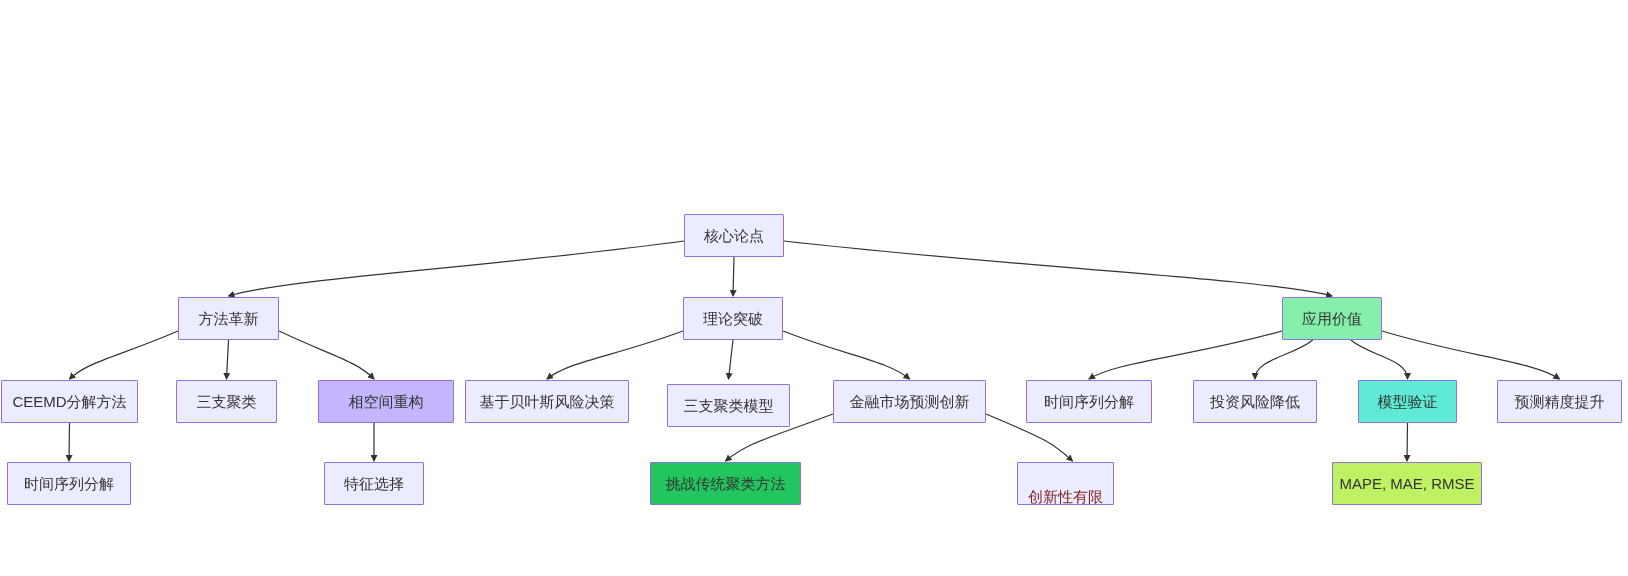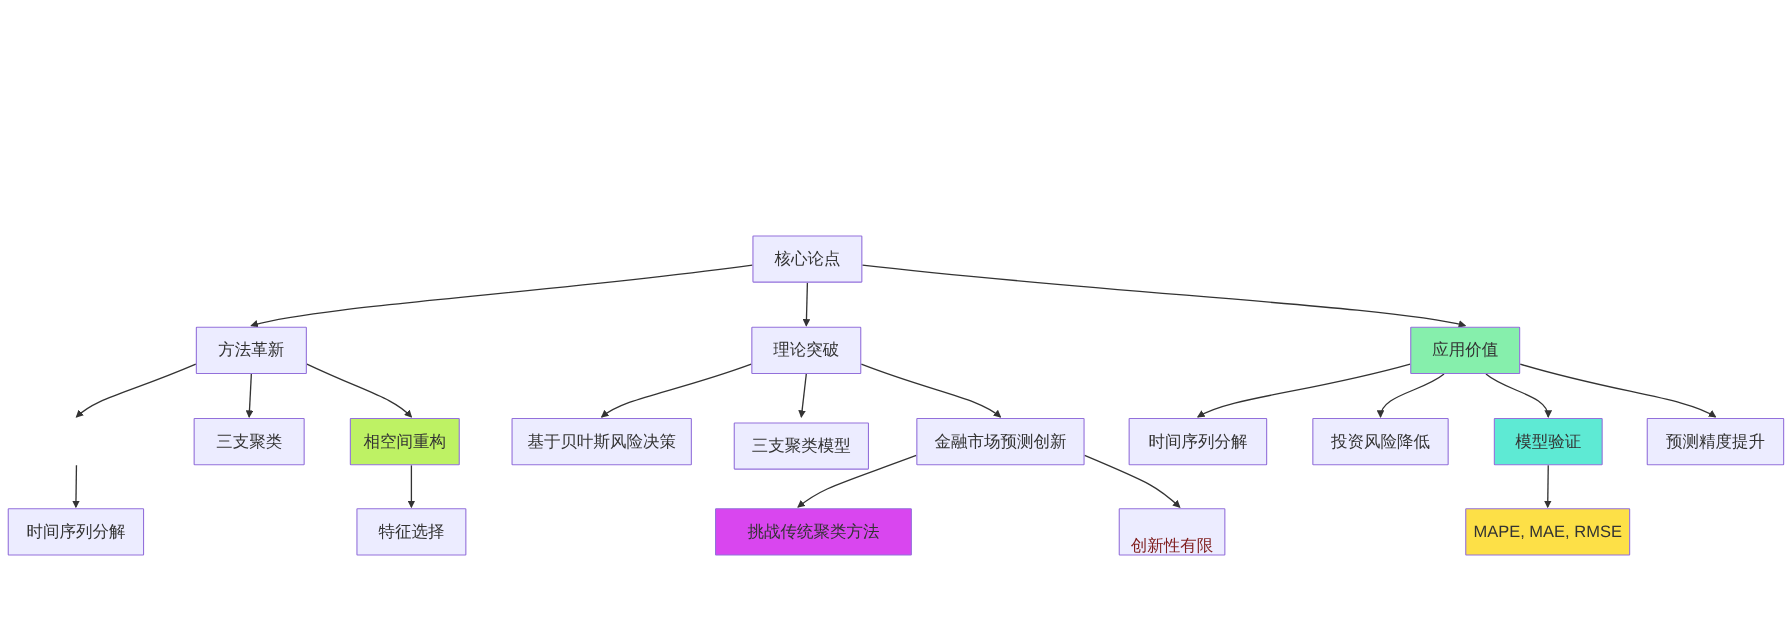--- a/index.html
+++ b/index.html
@@ -88,24 +88,27 @@
       </div>
       <div class="flow-node" style="left: 178px; top: 297px; width: 101px; background: rgb(236, 236, 255); border-color: rgb(147, 112, 219); color: rgb(51, 51, 51);">
         <span>方法革新</span>
       </div>
       <div class="flow-node" style="left: 683px; top: 297px; width: 100px; background: rgb(236, 236, 255); border-color: rgb(147, 112, 219); color: rgb(51, 51, 51);">
         <span>理论突破</span>
       </div>
       <div class="flow-node" style="left: 1282px; top: 297px; width: 100px; background: #86efac; border-color: rgb(147, 112, 219); color: rgb(51, 51, 51);">
         <span>应用价值</span>
       </div>
+      <div class="flow-node" style="left: 1px; top: 380px; width: 137px; background: rgb(236, 236, 255); border-color: rgb(147, 112, 219); color: rgb(51, 51, 51);">
+        <span>CEEMD分解方法</span>
+      </div>
       <div class="flow-node" style="left: 176px; top: 380px; width: 101px; background: rgb(236, 236, 255); border-color: rgb(147, 112, 219); color: rgb(51, 51, 51);">
         <span>三支聚类</span>
       </div>
-      <div class="flow-node" style="left: 318px; top: 380px; width: 100px; background: #bef264; border-color: rgb(147, 112, 219); color: rgb(51, 51, 51); text-align: right;">
+      <div class="flow-node" style="left: 318px; top: 380px; width: 136px; background: #c4b5fd; border-color: rgb(147, 112, 219); color: rgb(51, 51, 51); text-align: right;">
         <span>相空间重构</span>
       </div>
       <div class="flow-node" style="left: 465px; top: 380px; width: 164px; background: rgb(236, 236, 255); border-color: rgb(147, 112, 219); color: rgb(51, 51, 51);">
         <span>基于贝叶斯风险决策</span>
       </div>
       <div class="flow-node" style="left: 667px; top: 384px; width: 123px; background: rgb(236, 236, 255); border-color: rgb(147, 112, 219); color: rgb(51, 51, 51);">
         <span>三支聚类模型</span>
       </div>
       <div class="flow-node" style="left: 833px; top: 380px; width: 153px; background: rgb(236, 236, 255); border-color: rgb(147, 112, 219); color: rgb(51, 51, 51);">
         <span>金融市场预测创新</span>
@@ -121,23 +124,23 @@
       </div>
       <div class="flow-node" style="left: 1497px; top: 380px; width: 125px; background: rgb(236, 236, 255); border-color: rgb(147, 112, 219); color: rgb(51, 51, 51);">
         <span>预测精度提升</span>
       </div>
       <div class="flow-node" style="left: 7px; top: 462px; width: 124px; background: rgb(236, 236, 255); border-color: rgb(147, 112, 219); color: rgb(51, 51, 51);">
         <span>时间序列分解</span>
       </div>
       <div class="flow-node" style="left: 324px; top: 462px; width: 100px; background: rgb(236, 236, 255); border-color: rgb(147, 112, 219); color: rgb(51, 51, 51);">
         <span>特征选择</span>
       </div>
-      <div class="flow-node" style="left: 650px; top: 462px; width: 179px; background: #d946ef; border-color: rgb(147, 112, 219); color: rgb(51, 51, 51);">
+      <div class="flow-node" style="left: 650px; top: 462px; width: 151px; background: #22c55e; border-color: rgb(147, 112, 219); color: rgb(51, 51, 51);">
         <span>挑战传统聚类方法</span>
       </div>
       <div class="flow-node" style="left: 1017px; top: 462px; width: 97px; background: rgb(236, 236, 255); border-color: rgb(147, 112, 219); color: #7f1d1d; align-items: flex-end;">
         <span>创新性有限</span>
       </div>
-      <div class="flow-node" style="left: 1332px; top: 462px; width: 150px; background: #fde047; border-color: rgb(147, 112, 219); color: rgb(51, 51, 51);">
+      <div class="flow-node" style="left: 1332px; top: 462px; width: 150px; background: #bef264; border-color: rgb(147, 112, 219); color: rgb(51, 51, 51);">
         <span>MAPE, MAE, RMSE</span>
       </div>
     </div>
 </div>
 
 </body></html>

